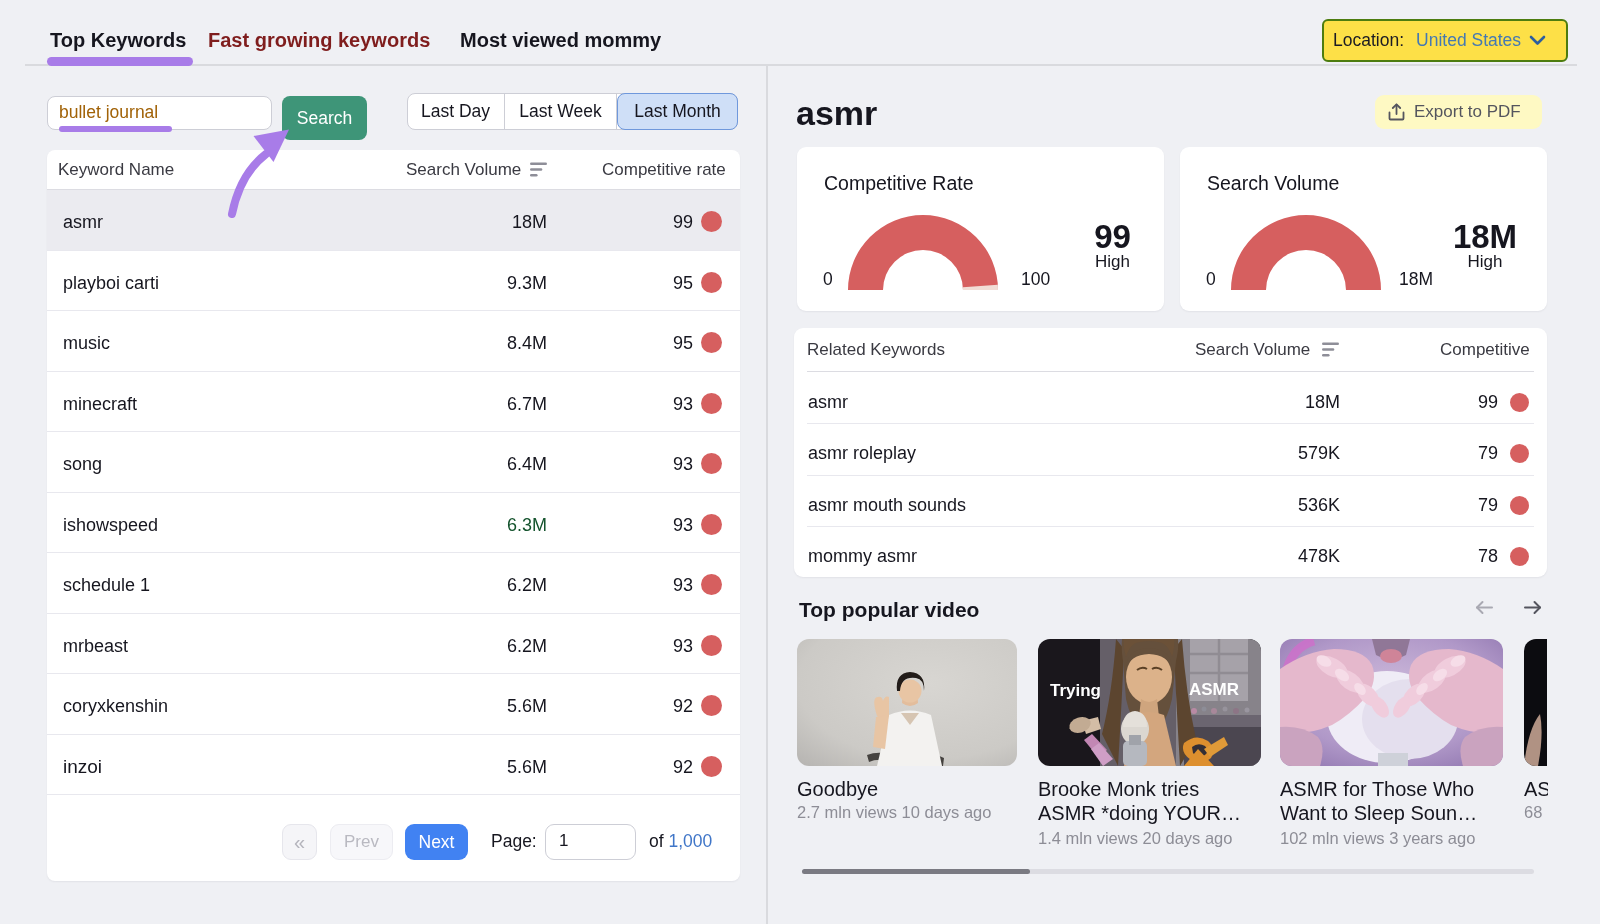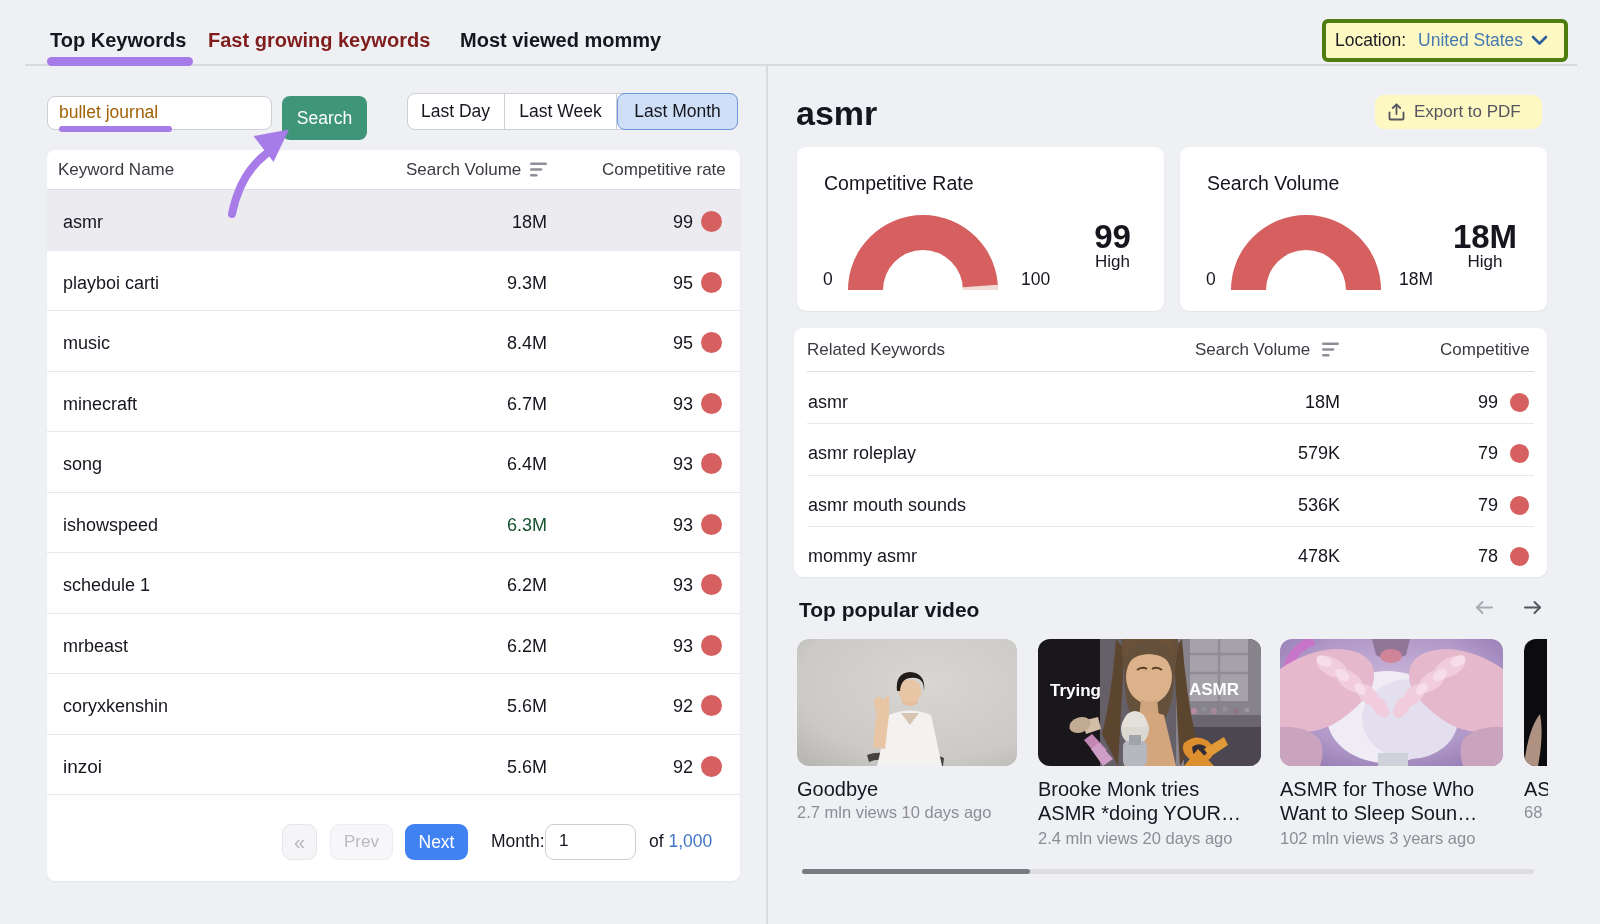--- a/index.html
+++ b/index.html
@@ -11,21 +11,21 @@
 <body>
 
 <div class="abs" style="left:50px;top:29px;font-size:20px;font-weight:700;color:#16161f;">Top Keywords</div>
 <div class="abs" style="left:208px;top:29px;font-size:20px;font-weight:700;color:#7f1d1d;">Fast growing keywords</div>
 <div class="abs" style="left:460px;top:29px;font-size:20px;font-weight:700;color:#16161f;">Most viewed mommy</div>
 <div class="abs" style="left:47px;top:57px;width:146px;height:9px;background:#a87ce8;border-radius:5px;z-index:5;"></div>
 <div class="abs" style="left:25px;top:64px;width:1552px;height:1.5px;background:#d9dade;"></div>
 
 <div class="abs" style="left:766px;top:65px;width:1.5px;height:859px;background:#d9dade;"></div>
 
-<div class="abs" style="left:1322px;top:19px;width:246px;height:43px;background:#fef9c3;border:4px solid #4d7c0f;border-radius:6px;display:flex;align-items:center;padding-left:9px;">
+<div class="abs" style="left:1322px;top:19px;width:246px;height:43px;background:#fde047;border:2px solid #4d7c0f;border-radius:6px;display:flex;align-items:center;padding-left:9px;">
   <span style="font-size:17.5px;color:#1b1b24;">Location:</span>
   <span style="font-size:17.5px;color:#4579b2;margin-left:12px;">United States</span>
   <svg width="17" height="11" viewBox="0 0 17 11" style="margin-left:8px;">
       <path d="M2 2 L8.5 8.5 L15 2" stroke="#2d5e9e" stroke-width="2.6" fill="none" stroke-linecap="round" stroke-linejoin="round"></path>
     </svg>
 </div>
 
 <div class="abs" style="left:47px;top:96px;width:225px;height:34px;background:#fff;border:1px solid #cdced6;border-radius:8px;"></div>
 <div class="abs" style="left:59px;top:102px;font-size:17.5px;color:#a16207;">bullet journal</div>
 <div class="abs" style="left:59px;top:126px;width:113px;height:6px;background:#a87ce8;border-radius:3px;z-index:3;"></div>
@@ -114,21 +114,21 @@
     <div class="abs" style="left:63px;top:737px;height:60px;display:flex;align-items:center;font-size:19px;color:#16161f;">inzoi</div>
     <div class="abs" style="left:400px;top:737px;width:147px;height:60px;display:flex;align-items:center;justify-content:flex-end;font-size:18px;color:#16161f;">5.6M</div>
     <div class="abs" style="left:600px;top:737px;width:93px;height:60px;display:flex;align-items:center;justify-content:flex-end;font-size:18px;color:#16161f;">92</div>
     <div class="abs" style="left:701px;top:756px;width:21px;height:21px;border-radius:50%;background:#d65f5f;"></div>
     <div class="abs" style="left:47px;top:794px;width:693px;height:1px;background:#e8e8ee;"></div>
   </div>
 
 <div class="abs" style="left:282px;top:824px;width:35px;height:36px;background:#f5f5f8;border:1px solid #e6e6ec;border-radius:9px;display:flex;align-items:center;justify-content:center;color:#b4b4bc;font-size:20px;">«</div>
 <div class="abs" style="left:330px;top:824px;width:63px;height:36px;background:#f7f7fa;border:1px solid #ececf1;border-radius:9px;display:flex;align-items:center;justify-content:center;color:#b9b9c1;font-size:17px;">Prev</div>
 <div class="abs" style="left:405px;top:824px;width:63px;height:36px;background:#4182f2;border-radius:9px;display:flex;align-items:center;justify-content:center;color:#fff;font-size:17.5px;">Next</div>
-<div class="abs" style="left:491px;top:831px;font-size:17.5px;color:#16161f;">Month:</div>
+<div class="abs" style="left:491px;top:831px;font-size:17.5px;color:#16161f;">Page:</div>
 <div class="abs" style="left:545px;top:824px;width:91px;height:36px;background:#fff;border:1px solid #cdced6;border-radius:9px;"></div>
 <div class="abs" style="left:559px;top:831px;font-size:17px;color:#16161f;">1</div>
 <div class="abs" style="left:649px;top:831px;font-size:17.5px;color:#16161f;">of <span style="color:#4076c8;">1,000</span></div>
 
 <div class="abs" style="left:796px;top:94px;font-size:34px;font-weight:700;color:#16161f;">asmr</div>
 <div class="abs" style="left:1375px;top:95px;width:167px;height:34px;background:#fef9c3;border-radius:9px;display:flex;align-items:center;padding-left:13px;color:#54555e;font-size:17px;">
   <svg width="17" height="18" viewBox="0 0 17 18" style="margin-right:9px;">
       <g stroke="#54555e" stroke-width="1.8" fill="none" stroke-linecap="round" stroke-linejoin="round">
         <path d="M1.5 9.5 V15.5 Q1.5 16.5 2.5 16.5 H14.5 Q15.5 16.5 15.5 15.5 V9.5"></path>
         <path d="M8.5 11 V1.8"></path>
@@ -274,21 +274,21 @@
   <path d="M146 104 Q158 94 170 102 Q179 110 173 119 Q163 127 153 121 Q142 114 146 104 Z" fill="#dd8f2e"></path>
   <path d="M154 108 Q160 103 167 107 Q172 112 167 116 Q160 120 155 114 Z" fill="#332e35"></path>
   <path d="M146 127 L160 110 L176 127 Z" fill="#dd8f2e"></path>
   <path d="M166 110 L186 98 L190 106 L172 118 Z" fill="#e09a38"></path>
   <text x="12" y="57" font-family="Liberation Sans" font-size="17" font-weight="700" fill="#fff">Trying</text>
   <text x="151" y="56" font-family="Liberation Sans" font-size="17" font-weight="700" fill="#fff">ASMR</text>
 </svg>
 </div>
 <div class="abs" style="left:1038px;top:778px;font-size:20px;font-weight:500;color:#16161f;">Brooke Monk tries</div>
 <div class="abs" style="left:1038px;top:802px;font-size:20px;font-weight:500;color:#16161f;">ASMR *doing YOUR…</div>
-<div class="abs" style="left:1038px;top:829px;font-size:16.5px;color:#8d8d96;">2.4 mln views 20 days ago</div>
+<div class="abs" style="left:1038px;top:829px;font-size:16.5px;color:#8d8d96;">1.4 mln views 20 days ago</div>
 
 <div id="vid3" class="abs" style="left:1280px;top:639px;width:223px;height:127px;border-radius:12px;overflow:hidden;">
 <svg width="223" height="127" viewBox="0 0 223 127">
   <defs>
     <radialGradient id="pg" cx="50%" cy="42%" r="78%">
       <stop offset="0%" stop-color="#cfbcdc"></stop>
       <stop offset="60%" stop-color="#b098c8"></stop>
       <stop offset="100%" stop-color="#8a70ab"></stop>
     </radialGradient>
   </defs>

